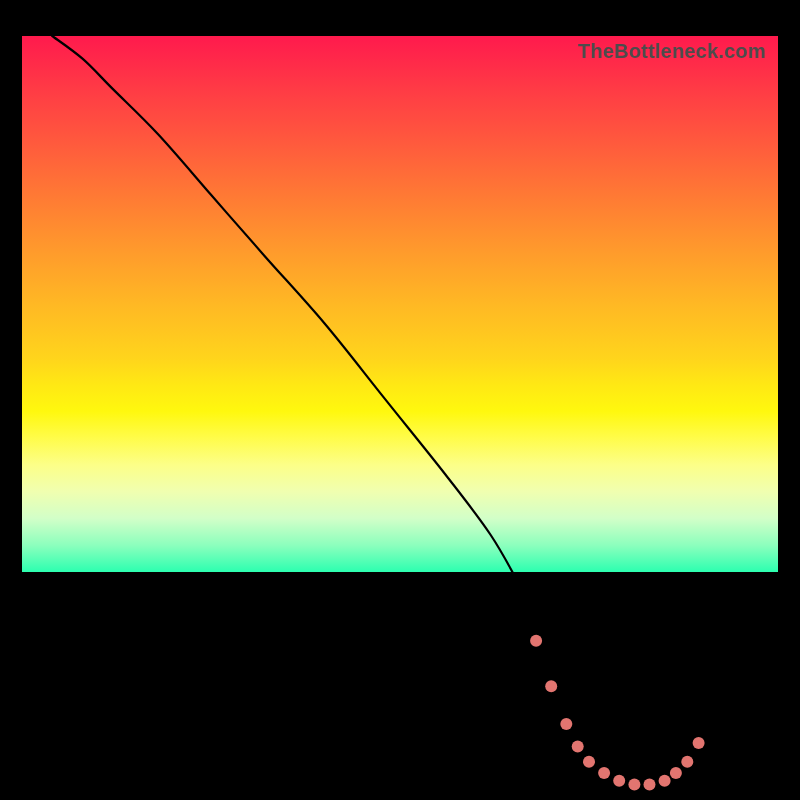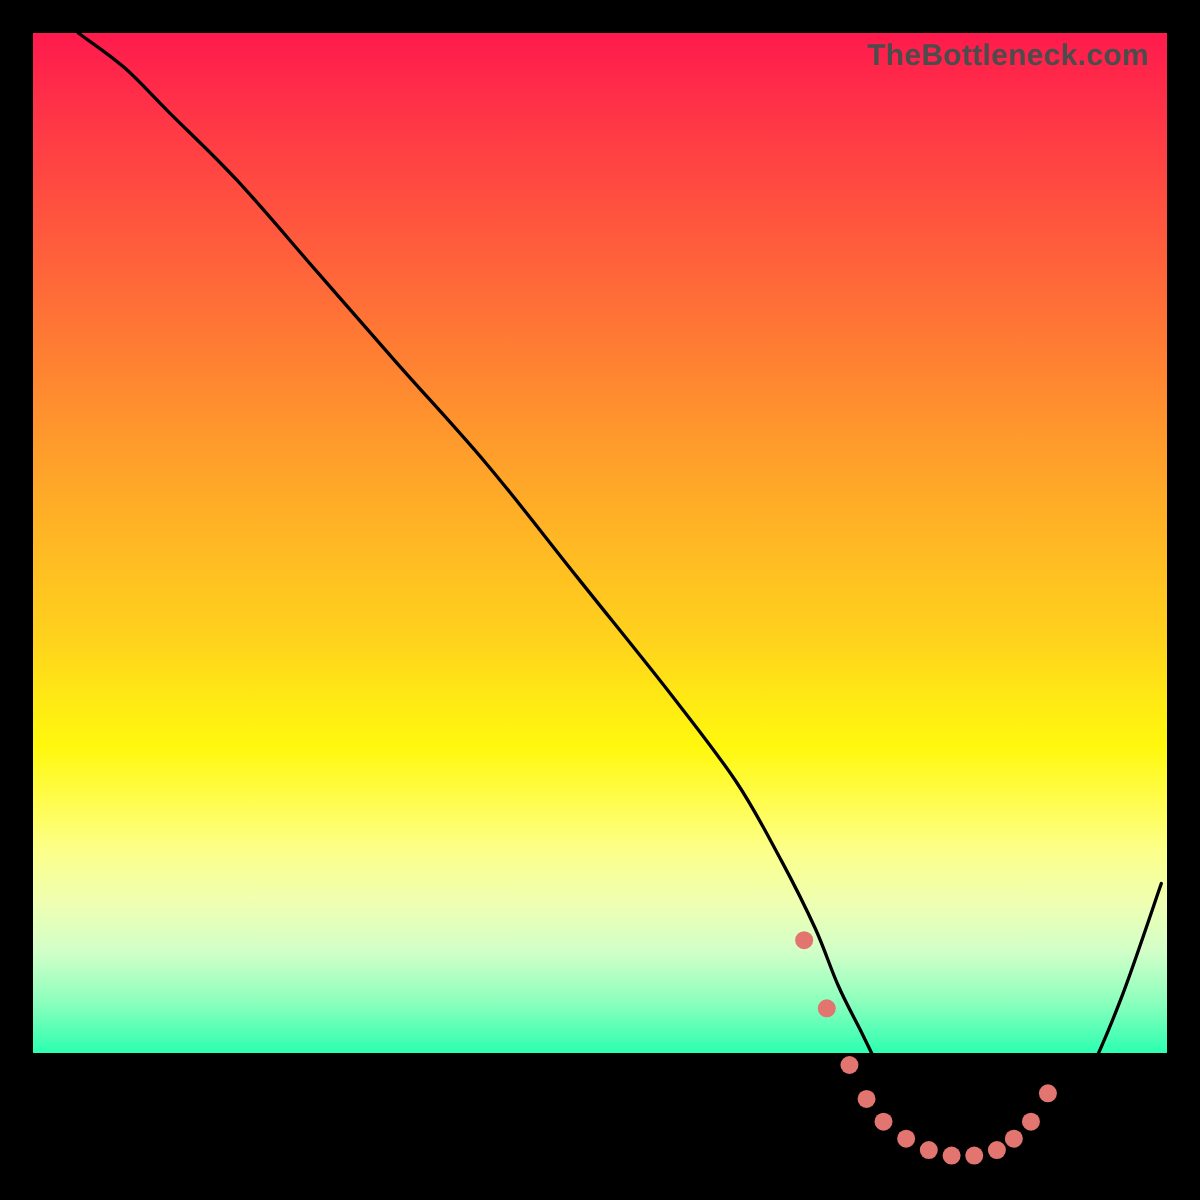--- a/index.html
+++ b/index.html
@@ -6,23 +6,23 @@
     margin: 0;
     padding: 0;
     width: 800px;
     height: 800px;
     background: #000;
     overflow: hidden;
   }
   .frame {
     position: absolute;
     left: 22px;
-    top: 22px;
+    top: 36px;
     width: 756px;
-    height: 680px;
+    height: 536px;
     background: linear-gradient(to bottom,
       #ff1a4d 0%,
       #ff3b45 10%,
       #ff5a3d 20%,
       #ff7a34 30%,
       #ff9a2c 40%,
       #ffb824 50%,
       #ffd41c 60%,
       #ffe814 65%,
       #fff80e 70%,

